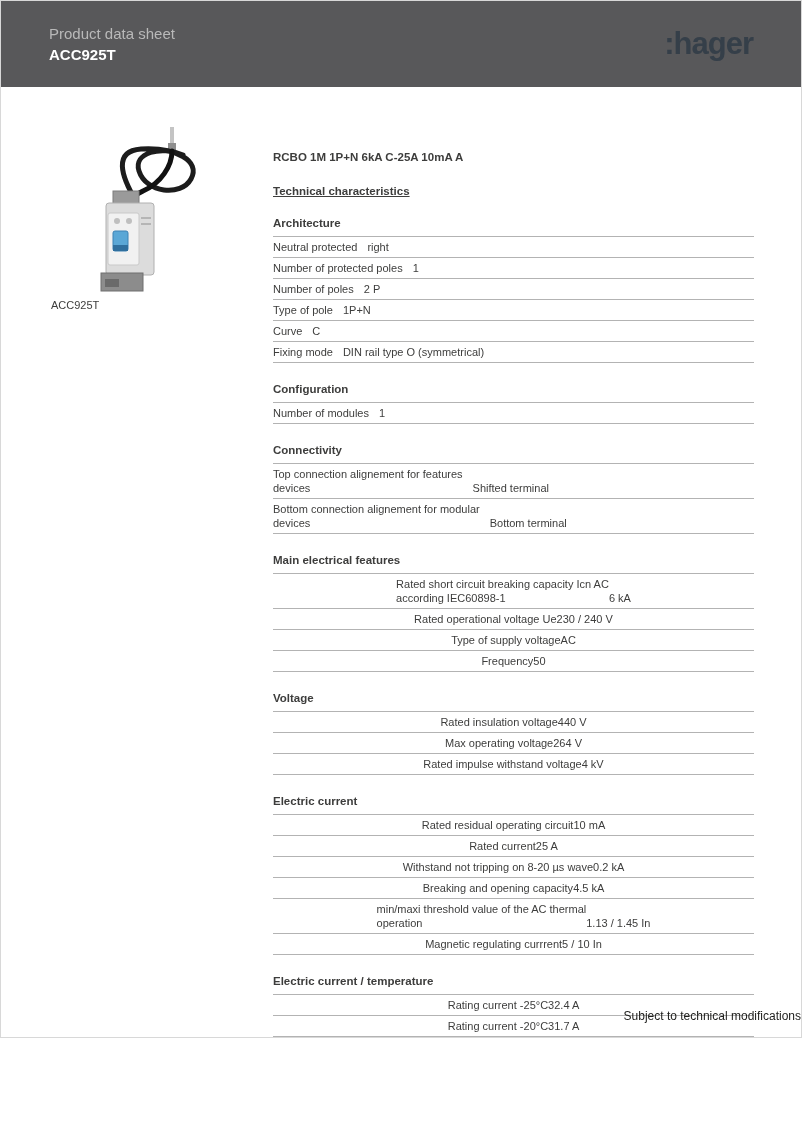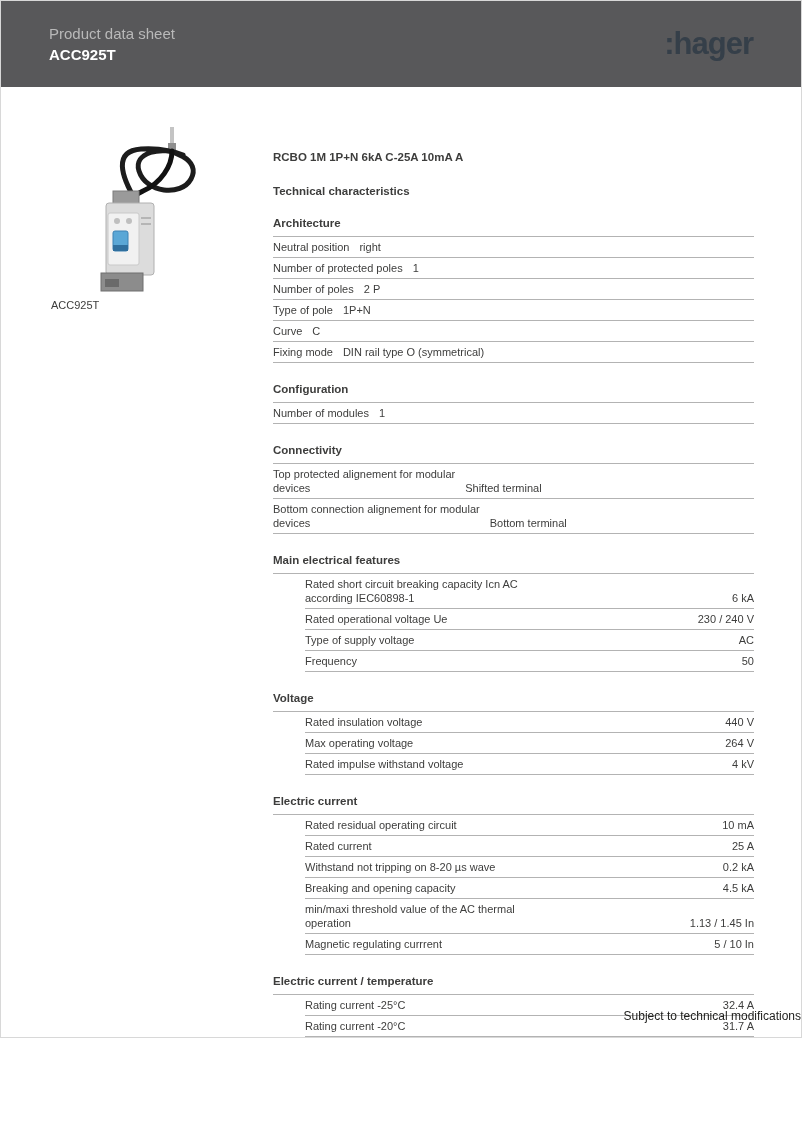--- a/index.html
+++ b/index.html
@@ -21,33 +21,33 @@
   }
   
   .left-col { position:absolute; left:50px; top:120px; width:160px; }
   .photo { width:150px; height:172px; }
   .caption { font-size:11px; color:#3d3d3c; margin-top:6px; }
   
   .specs {
     position:absolute; left:272px; top:86px; width:481px; padding-top:64px;
   }
   .prod-title { font-size:11.5px; font-weight:bold; color:#3d3d3c; margin-bottom:22px; }
-  .tech-heading { font-size:11.5px; font-weight:bold; color:#3d3d3c; margin-bottom:10px; }
+  .tech-heading { font-size:11.5px; font-weight:bold; color:#3d3d3c; margin-bottom:10px;text-decoration:underline; }
   .sec-title {
     font-size:11.5px; font-weight:bold; color:#3d3d3c;
     margin-top:20px; padding-bottom:7px; border-bottom:1px solid #b3b3b3;
   }
   .row {
     display:flex; padding:3px 0; border-bottom:1px solid #b3b3b3;
     font-size:11px; line-height:14px; color:#3d3d3c;
   }
   .row .label { white-space:pre-line; }
   .row.inline { justify-content:flex-start; align-items:flex-end; }
   .row.inline .value { margin-left:10px; }
-  .row.right { justify-content:space-between; align-items:flex-end;margin-left:32px; }
+  .row.right { justify-content:center; align-items:flex-end; }
   .row.right .label { max-width:330px; }
   .row.right .value { text-align:right; white-space:nowrap; }
   
   .footer {
     position:absolute; left:0; bottom:14px; width:100%;
     text-align:right; font-size:12px; color:#1d1d1b;
   }
 </style>
 </head>
 <body>
@@ -93,21 +93,21 @@
     <div class="caption">ACC925T</div>
   </aside>
 
   <section class="specs">
     <div class="prod-title">RCBO 1M 1P+N 6kA C-25A 10mA A</div>
     <div class="tech-heading">Technical characteristics</div>
     <div id="sections">
         <div class="section">
           <h3 class="sec-title">Architecture</h3>
           <div class="row inline">
-            <span class="label">Neutral position</span>
+            <span class="label">Neutral protected</span>
             <span class="value">right</span>
           </div>
           <div class="row inline">
             <span class="label">Number of protected poles</span>
             <span class="value">1</span>
           </div>
           <div class="row inline">
             <span class="label">Number of poles</span>
             <span class="value">2 P</span>
           </div>
@@ -127,21 +127,21 @@
         <div class="section">
           <h3 class="sec-title">Configuration</h3>
           <div class="row inline">
             <span class="label">Number of modules</span>
             <span class="value">1</span>
           </div>
         </div>
         <div class="section">
           <h3 class="sec-title">Connectivity</h3>
           <div class="row inline">
-            <span class="label">Top protected alignement for modular
+            <span class="label">Top connection alignement for features
 devices</span>
             <span class="value">Shifted terminal</span>
           </div>
           <div class="row inline">
             <span class="label">Bottom connection alignement for modular
 devices</span>
             <span class="value">Bottom terminal</span>
           </div>
         </div>
         <div class="section">

